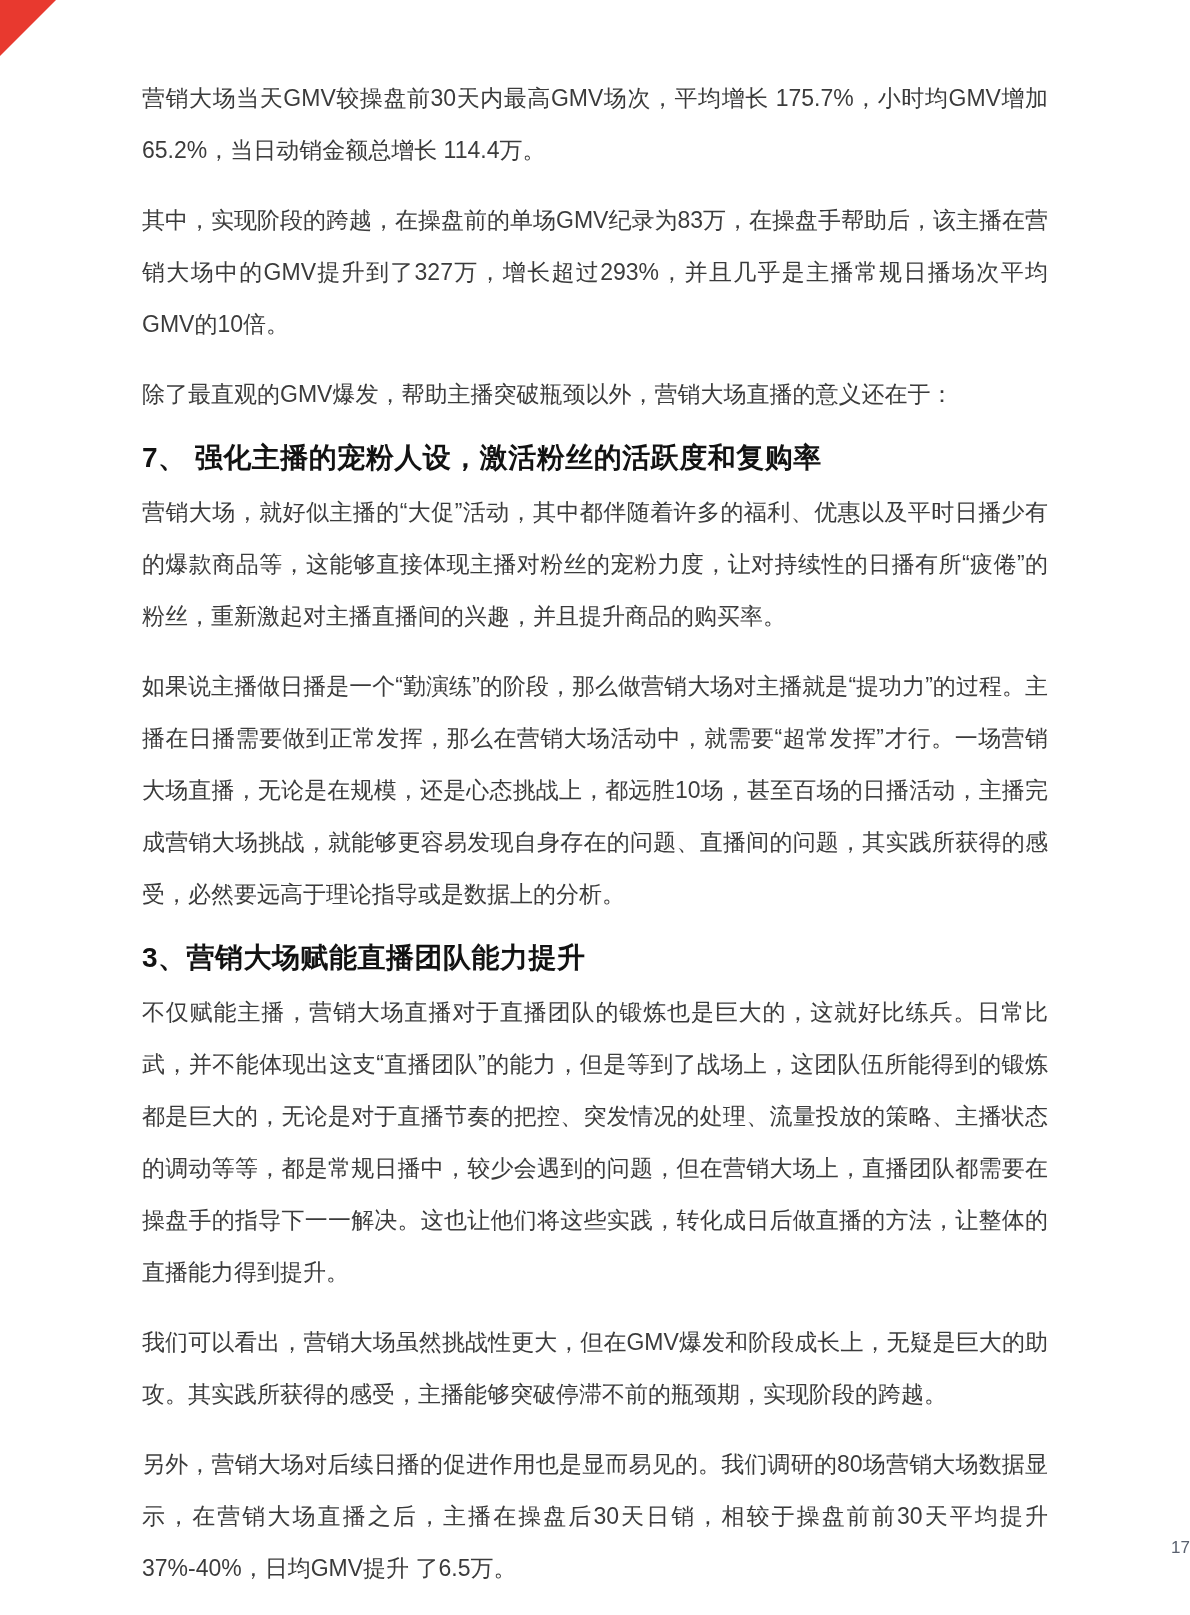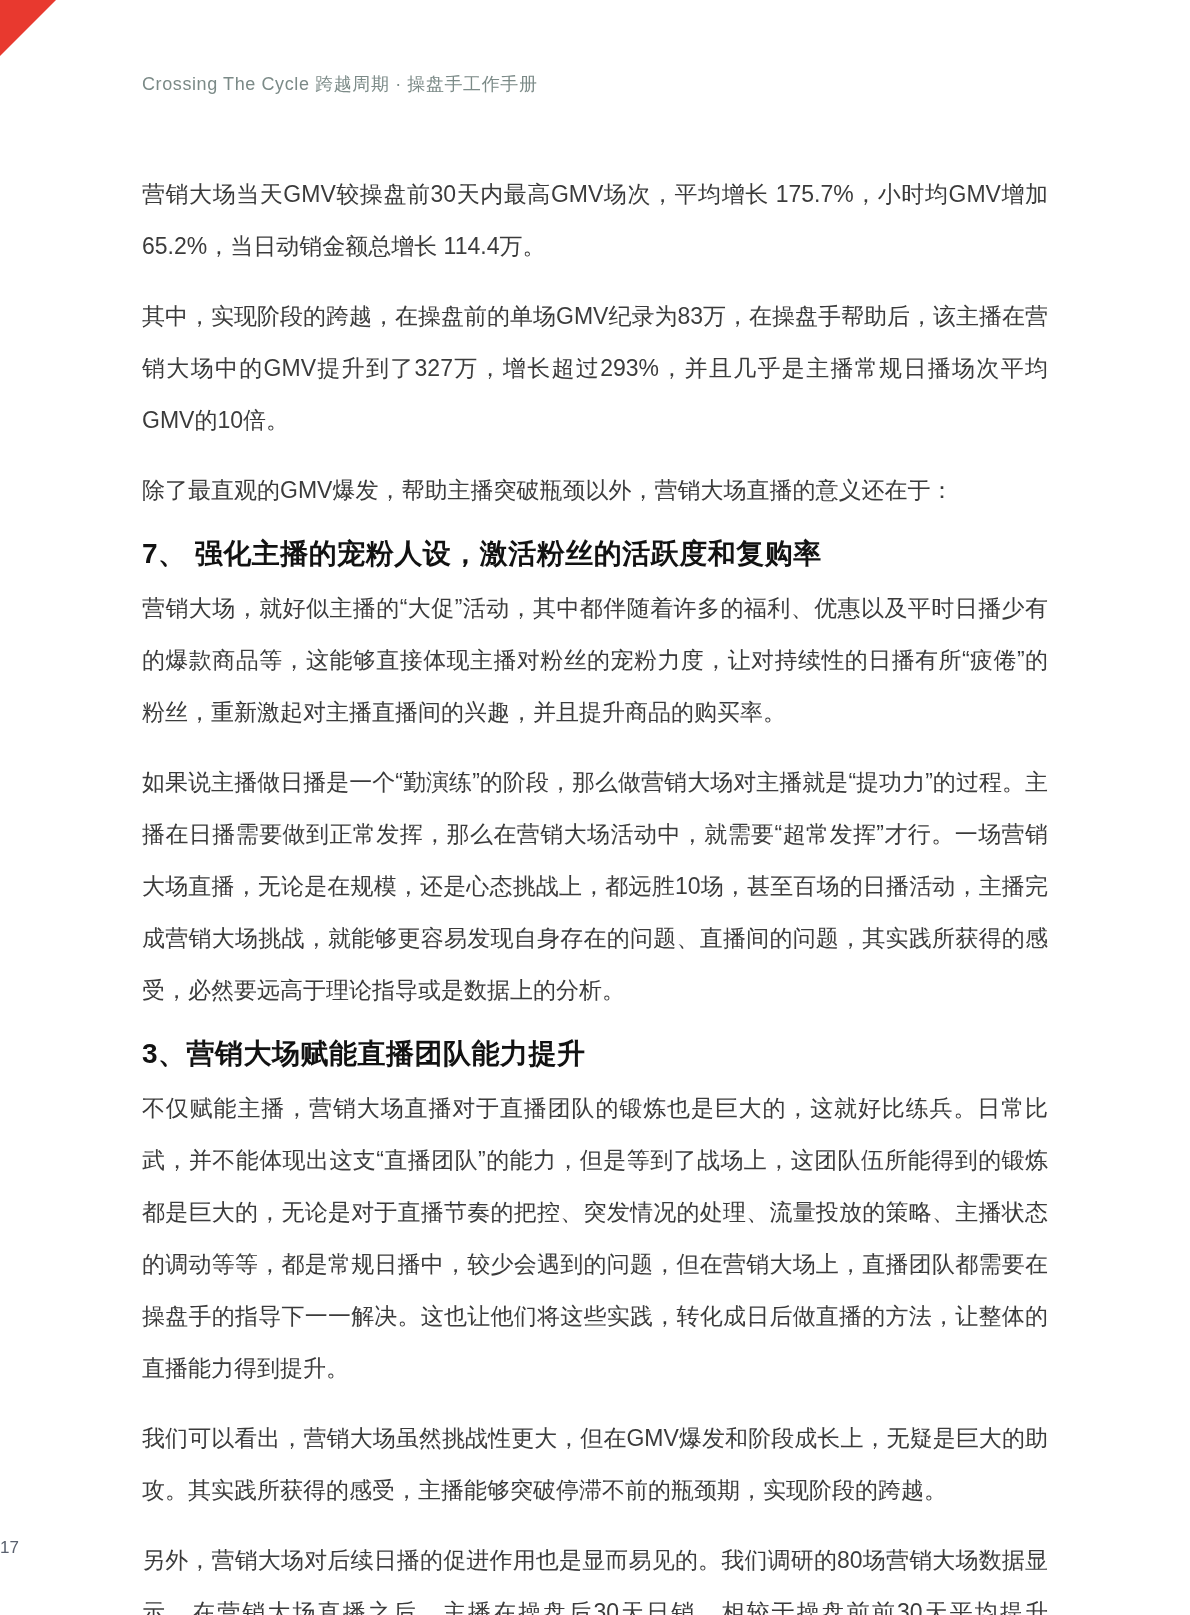--- a/index.html
+++ b/index.html
@@ -41,35 +41,32 @@
     line-height: 40px;
     font-weight: 700;
     color: #121212;
     letter-spacing: 0.5px;
   }
   .doc-footer {
     position: absolute;
     left: 0;
     top: 1538px;
     width: 100%;
-    text-align: left;
+    text-align: right;
     font-size: 17px;
     color: #59606e;
   }
 </style>
 </head>
 <body>
 
 <div class="page">
 
   <div class="corner-marker"></div>
 
-  <header class="doc-header">
-    <span>Crossing The Cycle 跨越周期 · 操盘手工作手册</span>
-  </header>
 
   <main class="doc-body">
     <p>营销大场当天GMV较操盘前30天内最高GMV场次，平均增长 175.7%，小时均GMV增加 65.2%，当日动销金额总增长 114.4万。</p>
     <p>其中，实现阶段的跨越，在操盘前的单场GMV纪录为83万，在操盘手帮助后，该主播在营销大场中的GMV提升到了327万，增长超过293%，并且几乎是主播常规日播场次平均GMV的10倍。</p>
     <p>除了最直观的GMV爆发，帮助主播突破瓶颈以外，营销大场直播的意义还在于：</p>
 
     <h2>7、 强化主播的宠粉人设，激活粉丝的活跃度和复购率</h2>
     <p>营销大场，就好似主播的“大促”活动，其中都伴随着许多的福利、优惠以及平时日播少有的爆款商品等，这能够直接体现主播对粉丝的宠粉力度，让对持续性的日播有所“疲倦”的粉丝，重新激起对主播直播间的兴趣，并且提升商品的购买率。</p>
 
     <p>如果说主播做日播是一个“勤演练”的阶段，那么做营销大场对主播就是“提功力”的过程。主播在日播需要做到正常发挥，那么在营销大场活动中，就需要“超常发挥”才行。一场营销大场直播，无论是在规模，还是心态挑战上，都远胜10场，甚至百场的日播活动，主播完成营销大场挑战，就能够更容易发现自身存在的问题、直播间的问题，其实践所获得的感受，必然要远高于理论指导或是数据上的分析。</p>

